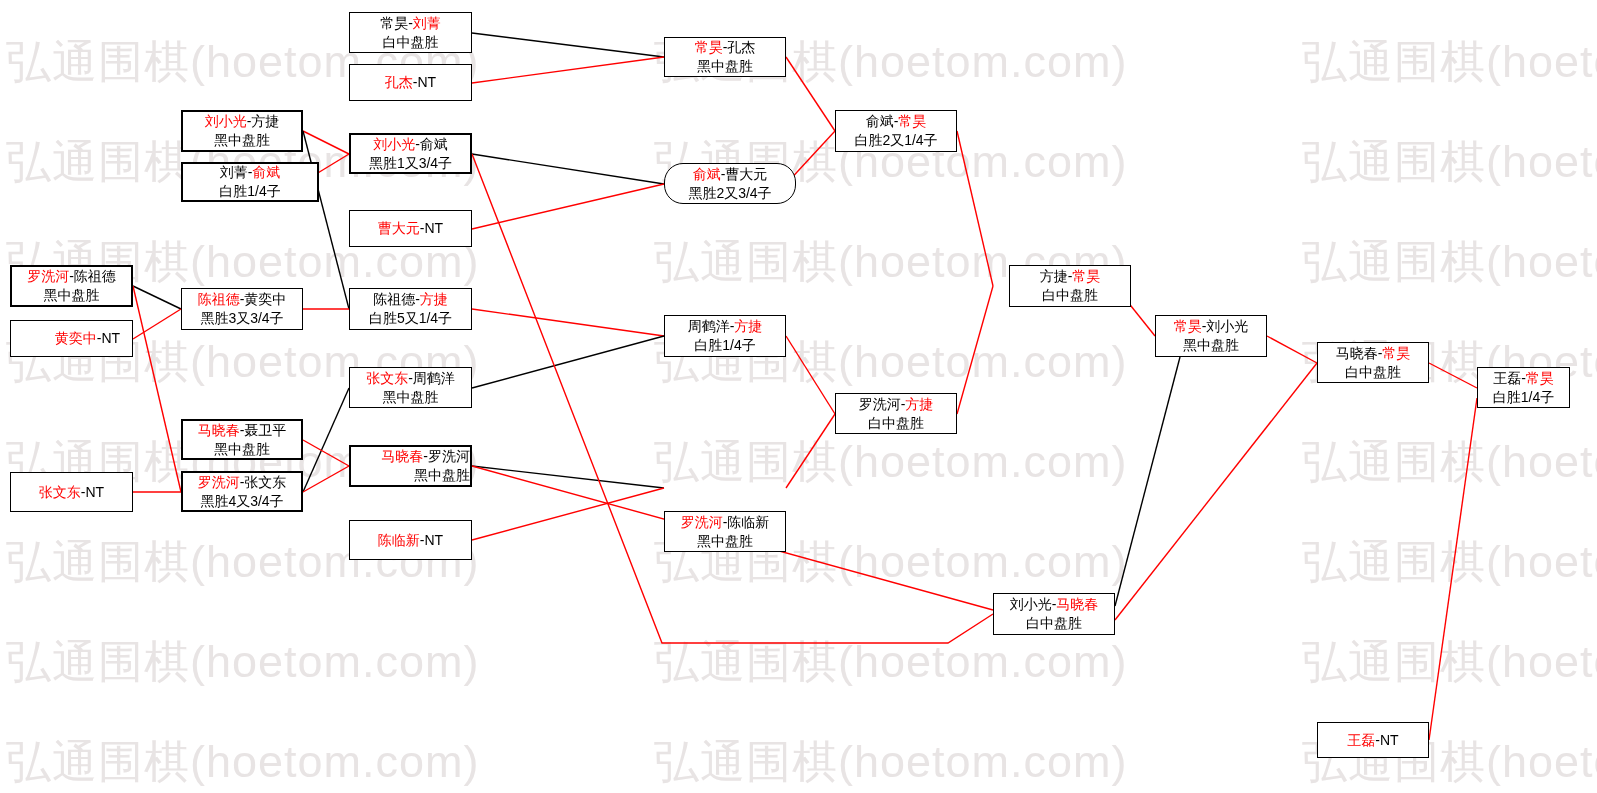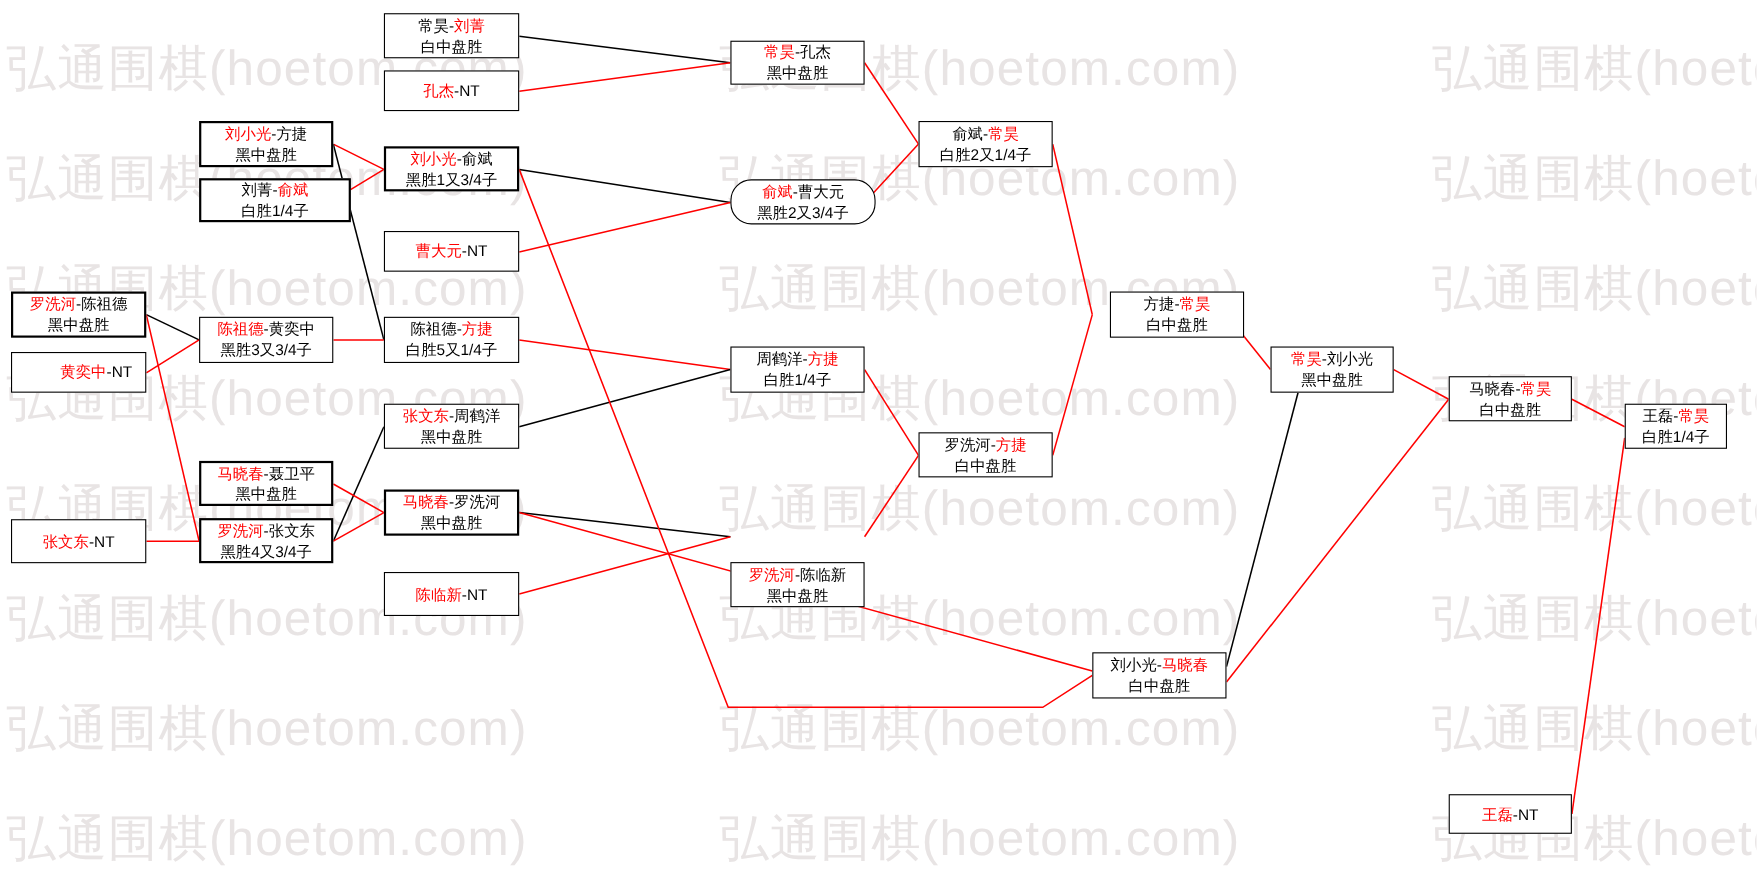--- a/index.html
+++ b/index.html
@@ -167,21 +167,21 @@
         <div class="players"><span style="color: rgb(255, 0, 0);">马晓春</span><span>-</span><span>聂卫平</span></div>
         <div class="result">黑中盘胜</div>
       </div>
       <div class="box" style="left: 10px; top: 472px; width: 123px; height: 40px;">
         <div class="players"><span style="color: rgb(255, 0, 0);">张文东</span><span>-</span><span>NT</span></div>
       </div>
       <div class="box thick" style="left: 181px; top: 471px; width: 122px; height: 41px;">
         <div class="players"><span style="color: rgb(255, 0, 0);">罗洗河</span><span>-</span><span>张文东</span></div>
         <div class="result">黑胜4又3/4子</div>
       </div>
-      <div class="box thick" style="left: 349px; top: 445px; width: 123px; height: 42px;">
+      <div class="box thick" style="left: 349px; top: 445px; width: 123px; height: 42px; align-items: flex-end;">
         <div class="players"><span style="color: rgb(255, 0, 0);">马晓春</span><span>-</span><span>罗洗河</span></div>
         <div class="result">黑中盘胜</div>
       </div>
       <div class="box" style="left: 664px; top: 467px; width: 122px; height: 41px; margin-top: 44px;">
         <div class="players"><span style="color: rgb(255, 0, 0);">罗洗河</span><span>-</span><span>陈临新</span></div>
         <div class="result">黑中盘胜</div>
       </div>
       <div class="box" style="left: 349px; top: 520px; width: 123px; height: 40px;">
         <div class="players"><span style="color: rgb(255, 0, 0);">陈临新</span><span>-</span><span>NT</span></div>
       </div>

